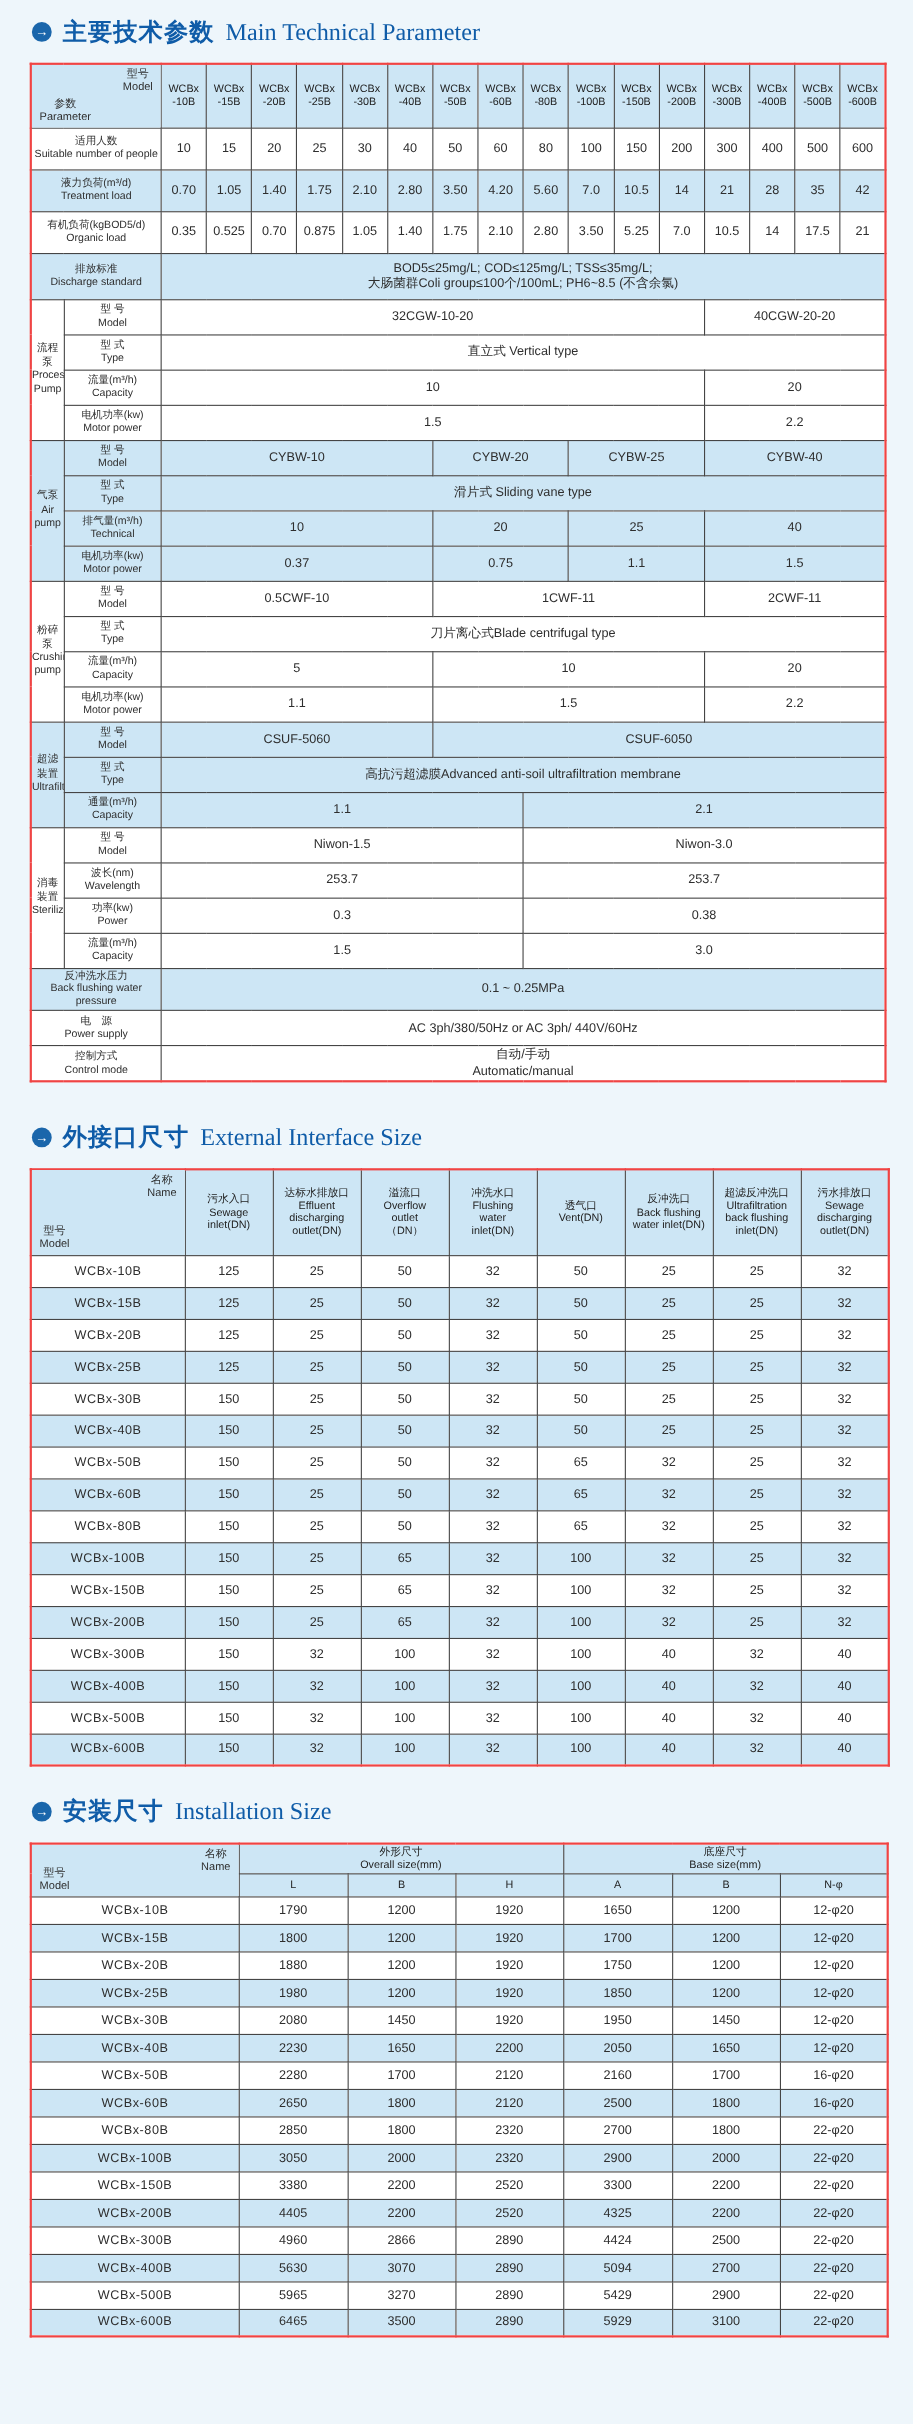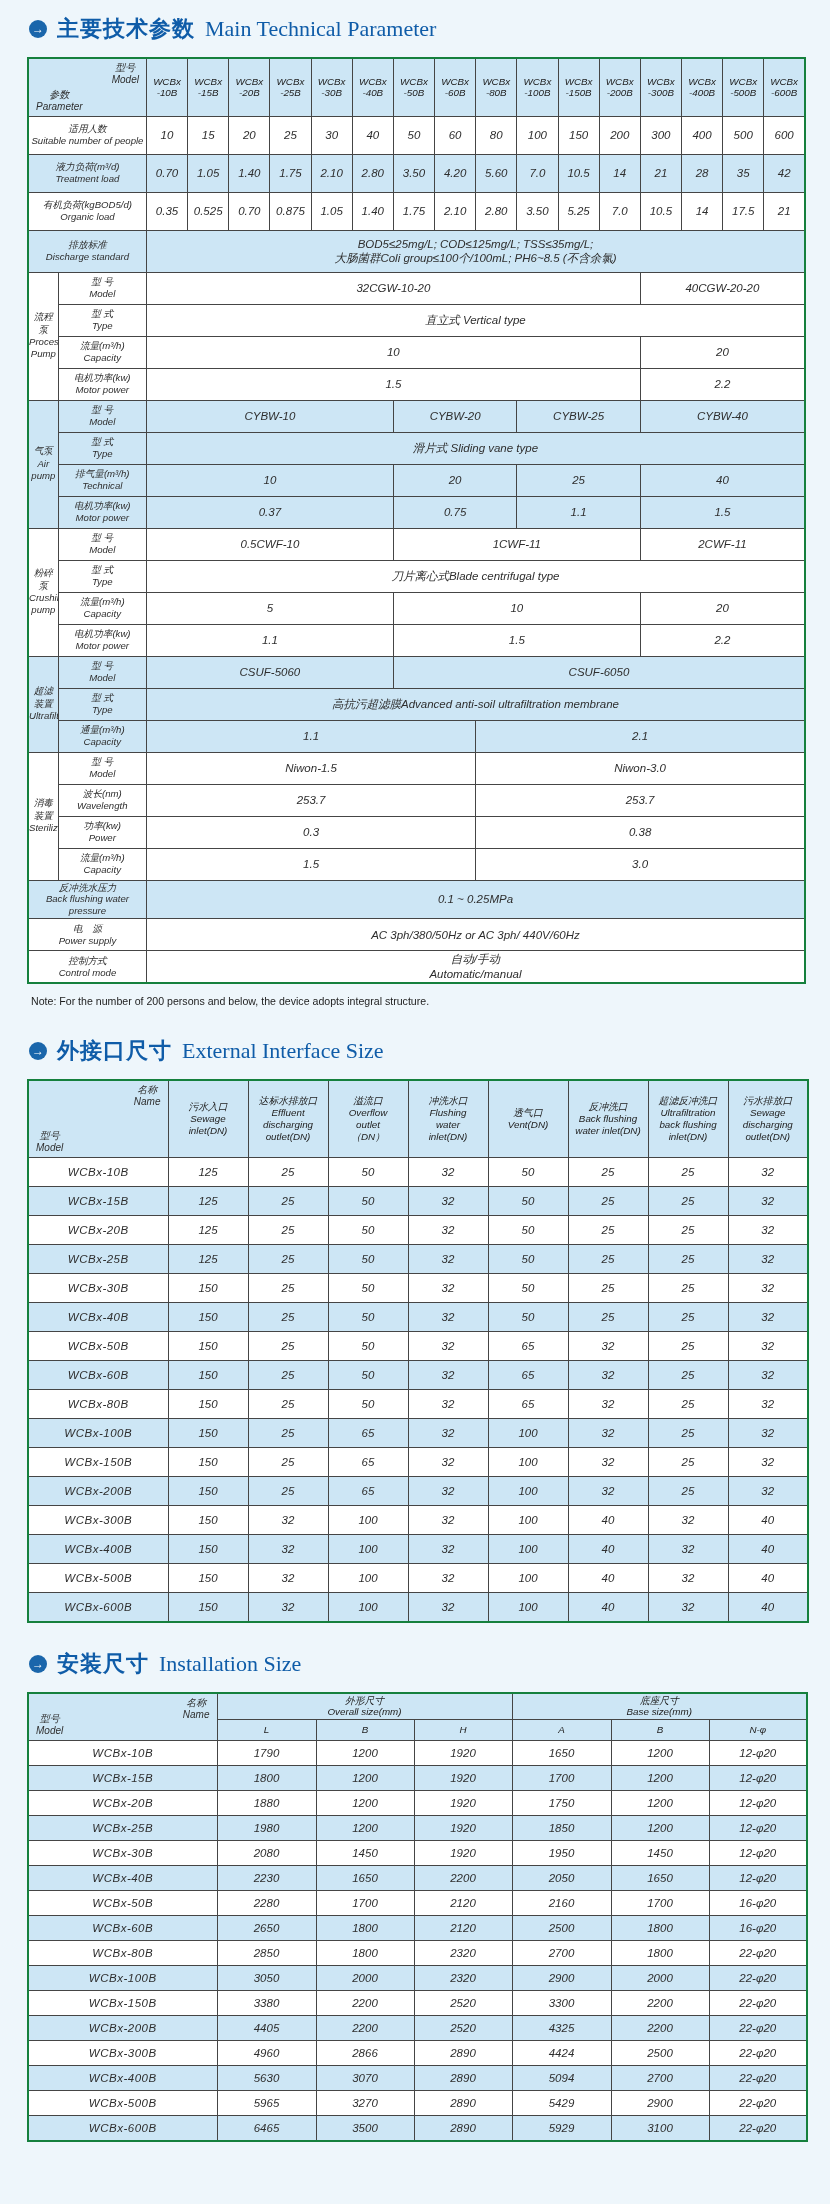--- a/index.html
+++ b/index.html
@@ -15,21 +15,21 @@
   .bullet{
     width:18px;height:18px;border-radius:50%;
     background:#1a66ab;color:#fff;
     display:inline-flex;align-items:center;justify-content:center;
     font-size:12px;font-weight:bold;flex:0 0 auto;
   }
   .sec-title .zh{font-size:22px;font-weight:bold;color:#0f5ca8;letter-spacing:1px;}
   .sec-title .en{font-size:22px;font-weight:normal;color:#0f5ca8;font-family:"Liberation Serif","DejaVu Serif",serif;}
   
   table{border-collapse:collapse;table-layout:fixed;width:779px;background:#fff;}
-  table{border:2px solid #15803d;font-style:italic;}
+  table{border:2px solid #ef4444;}
   td{
     border:1px solid #454545;
     text-align:center;vertical-align:middle;
     white-space:pre-line;
     font-size:11.5px;line-height:1.25;
     padding:1px 2px;overflow:hidden;
   }
   tr.blue td{background:#cde6f5;}
   td.h{font-size:9.8px;line-height:1.2;color:#222;}
   td.lab{font-size:9.6px;line-height:1.25;margin-top:32px;}
@@ -332,21 +332,20 @@
         <tr>
           <td colspan="2" class="lab">控制方式
 Control mode</td>
           <td colspan="16">自动/手动
 Automatic/manual</td>
         </tr>
       </tbody>
   </table>
 
   <div class="notes">
-    <div>Note: For the number of 200 persons and below, the device adopts integral structure.</div>
   </div>
 
   <div class="gap"></div>
 
   <h2 class="sec-title">
     <span class="bullet">→</span>
     <span class="zh">外接口尺寸</span>
     <span class="en">External Interface Size</span>
   </h2>
 

